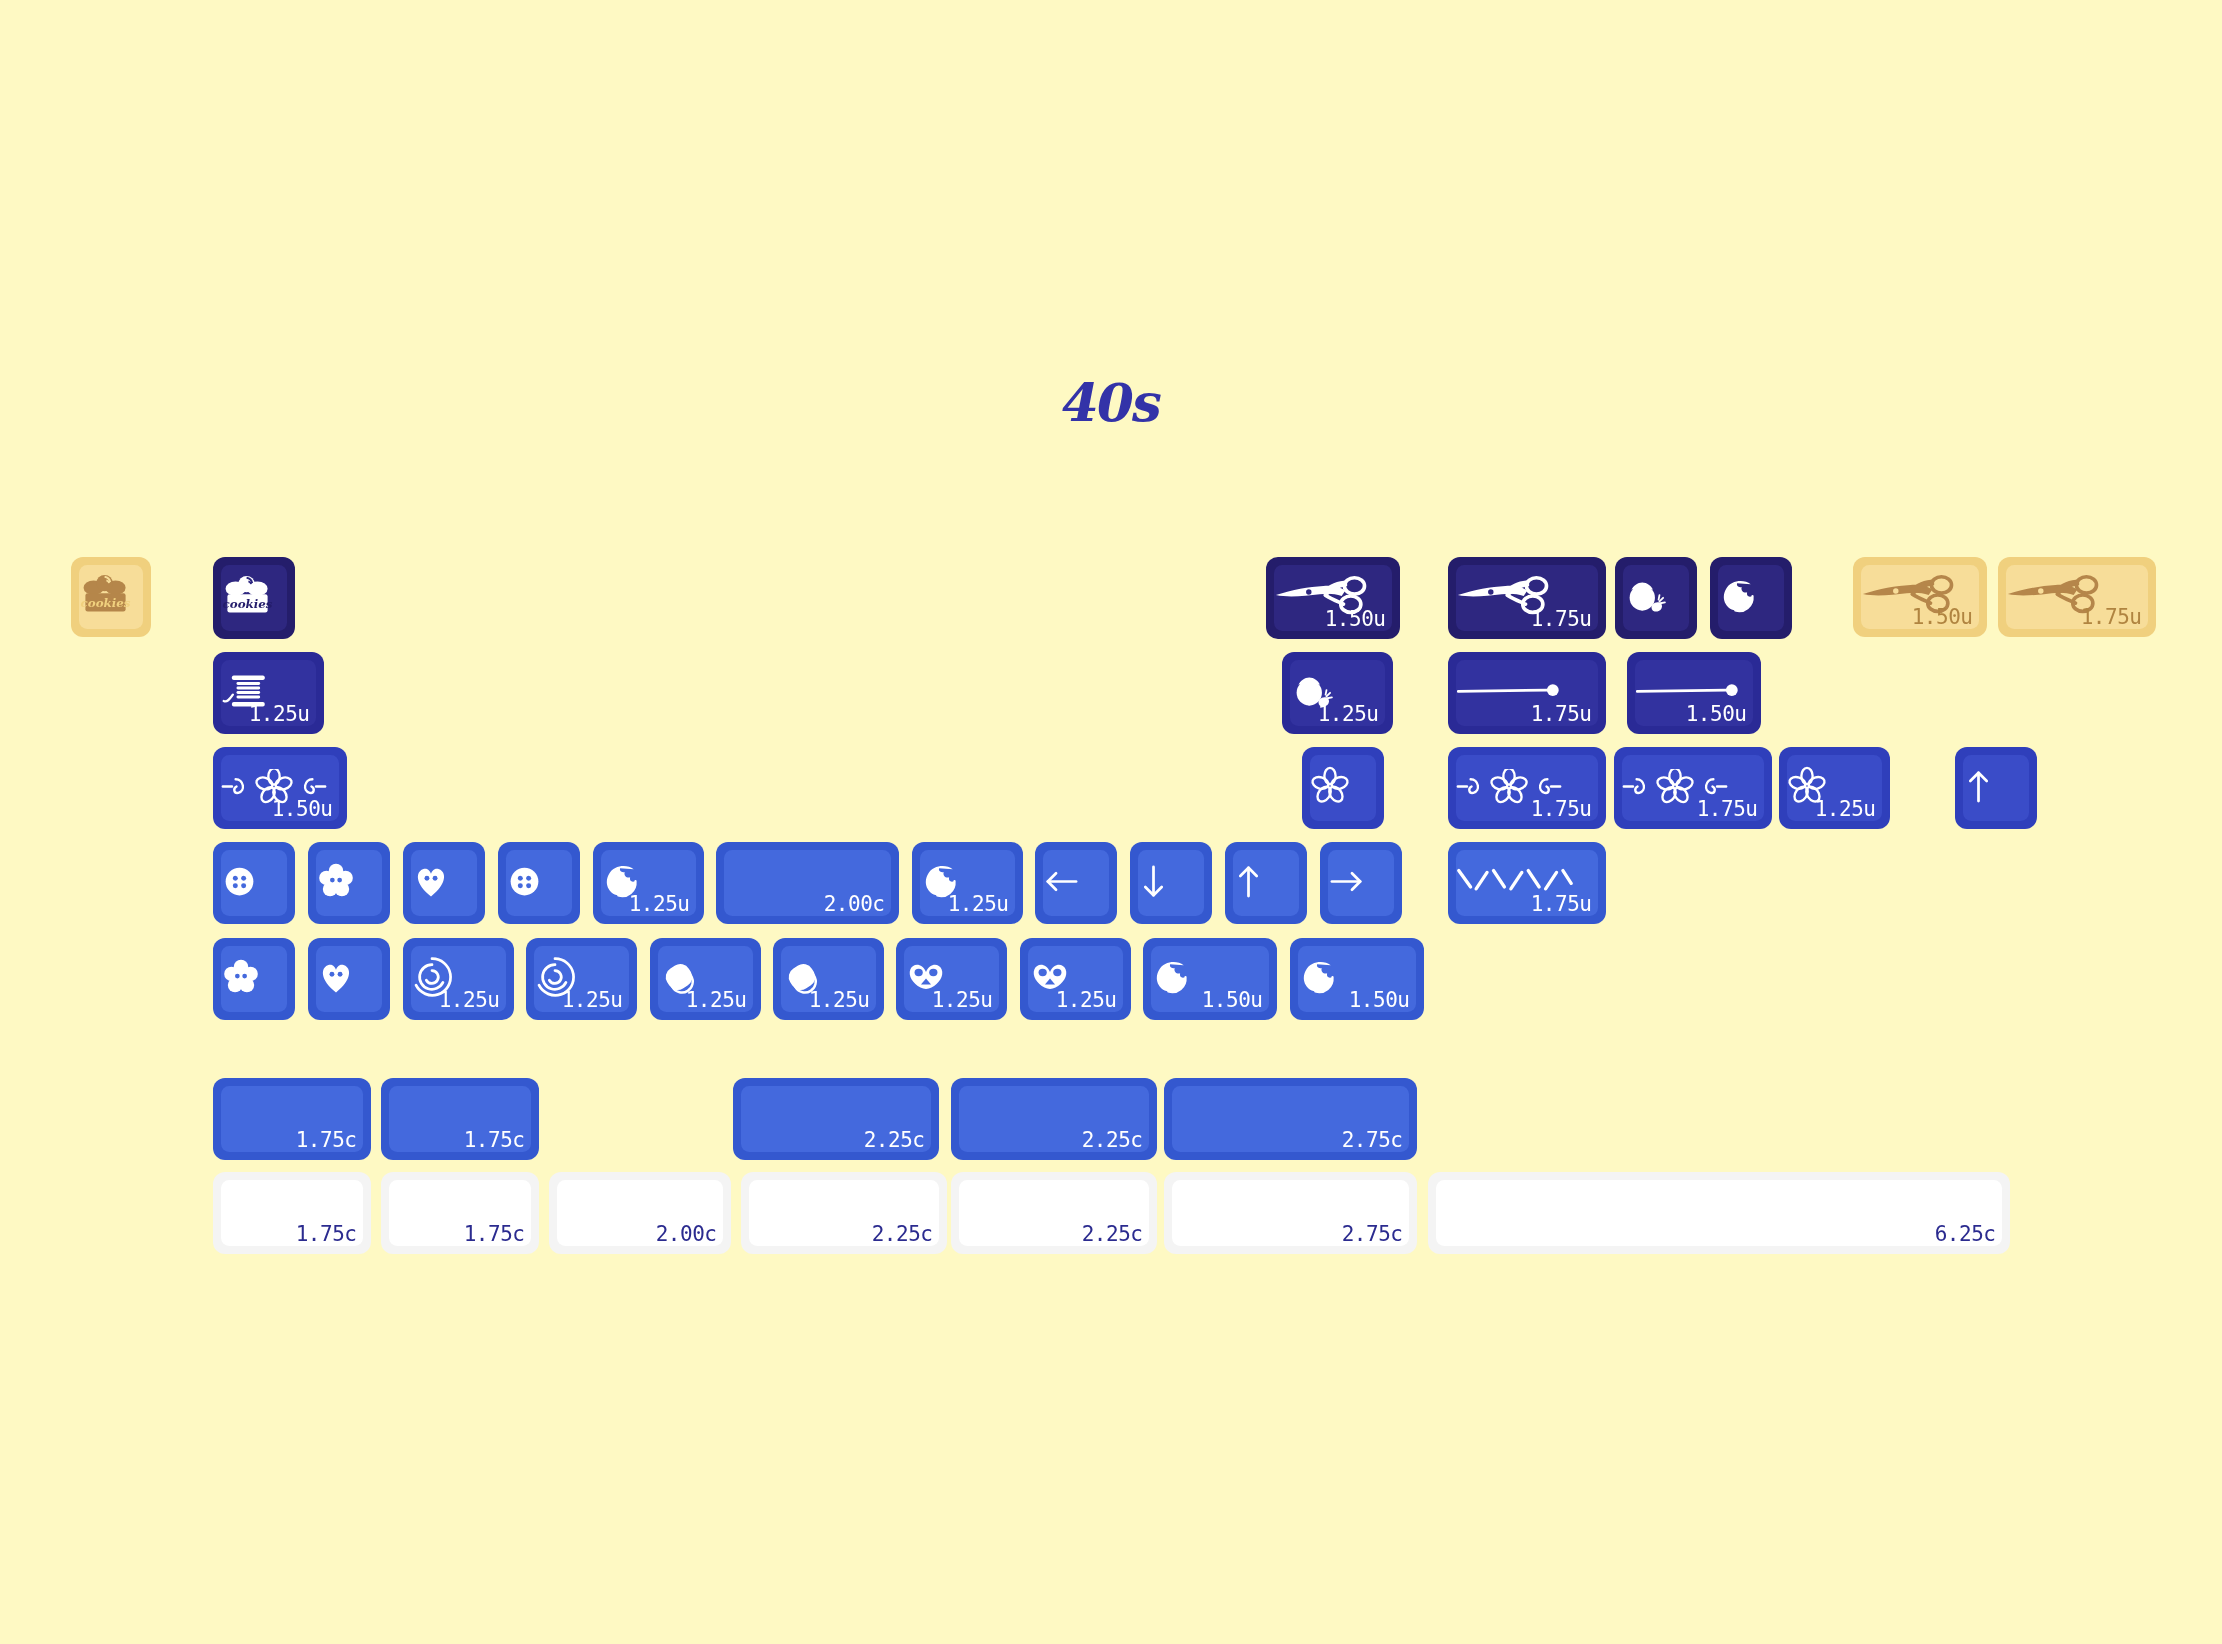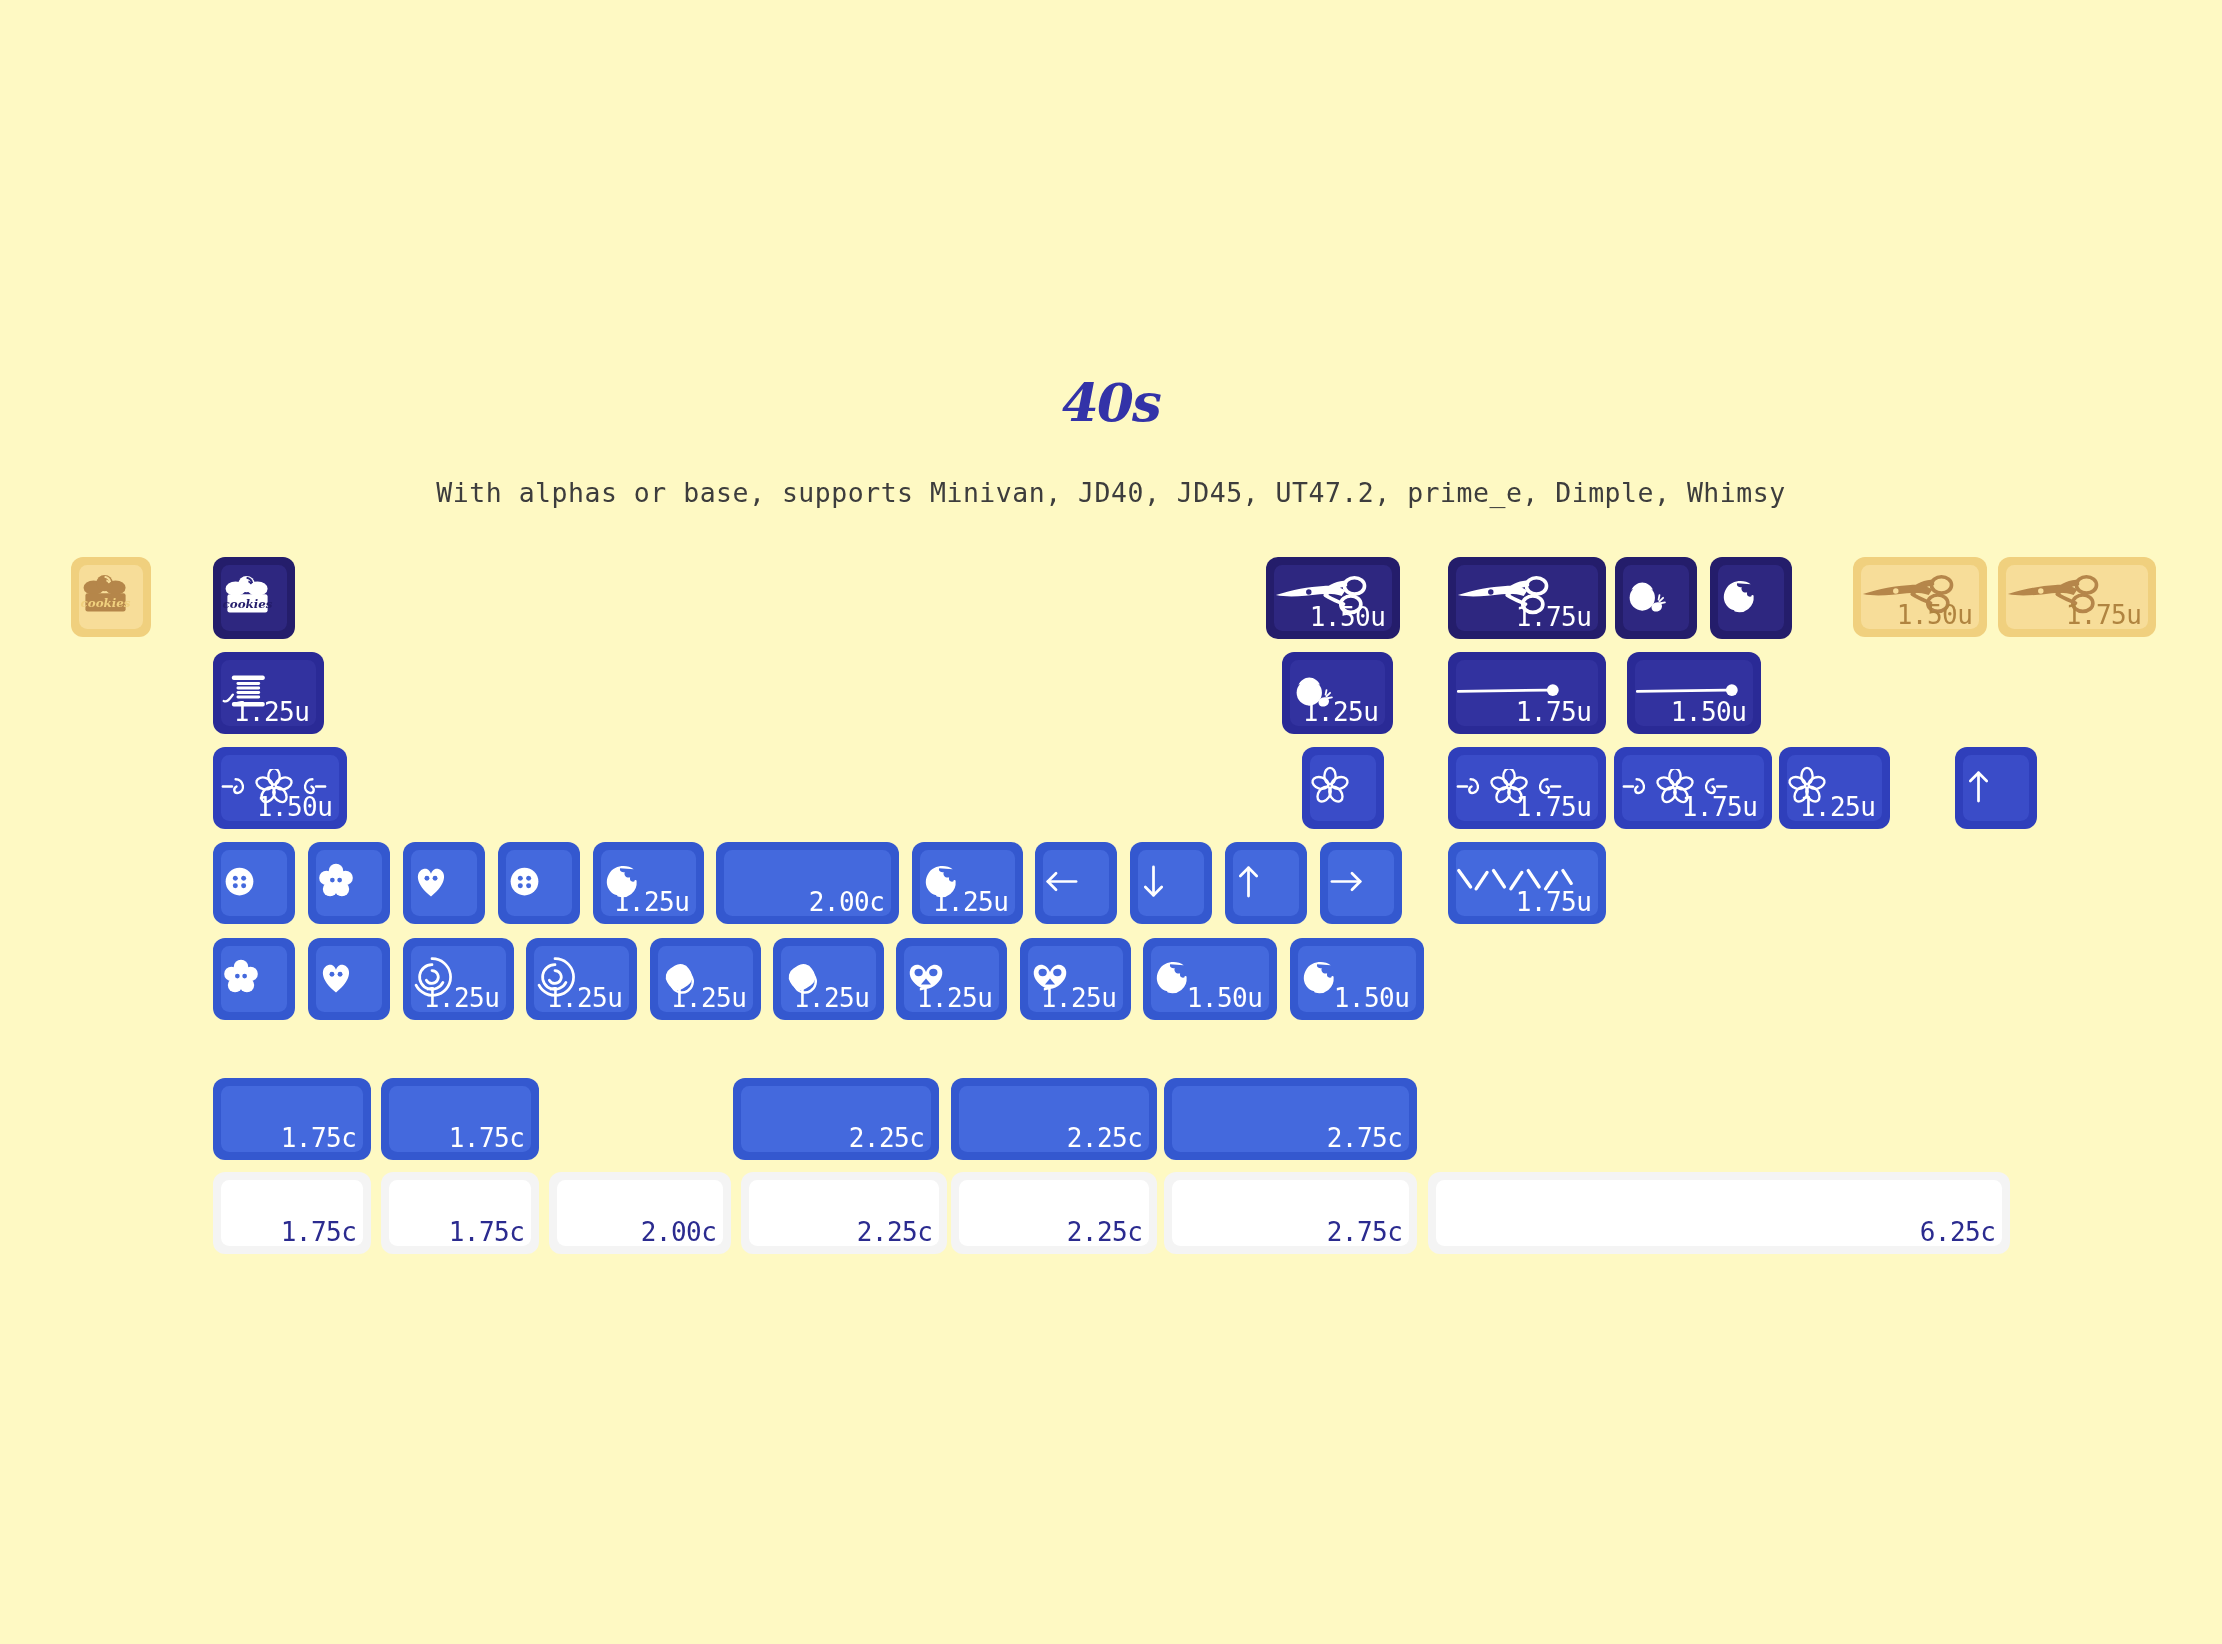--- a/index.html
+++ b/index.html
@@ -65,21 +65,21 @@
     display: flex;
     align-items: center;
     justify-content: center;
     overflow: hidden;
   }
   .cap .size {
     position: absolute;
     right: 6.4px;
     bottom: 0.9px;
     font-family: "DejaVu Sans Mono", monospace;
-    font-size: 26px;
+    font-size: 21px;
     line-height: 1;
     letter-spacing: -0.5px;
     white-space: nowrap;
   }
   .cap .glyph {
     display: flex;
     align-items: center;
     width: 100%;
     height: 100%;
     margin-top: -3.7px;
@@ -111,21 +111,20 @@
   .v-yellow .inner { background: #f7dd99; }
   .v-yellow .size  { color: #b08440; }
 </style>
 </head>
 <body>
 
 <div id="stage">
 
   <div id="title">40s</div>
 
-  <div id="subtitle">With alphas or base, supports Minivan, JD40, JD45, UT47.2, prime_e, Dimple, Whimsy</div>
 
   <div id="keycap-layer">
       <div class="cap v-yellow" style="left: 71px; top: 557px; width: 80px; height: 80px;">
         <div class="inner">
           <div class="glyph">
             <svg width="53" height="46" viewBox="0 0 58 50">
         <g fill="#b5864a">
           <ellipse cx="16" cy="17" rx="11" ry="8"></ellipse>
           <ellipse cx="40" cy="17" rx="11" ry="8"></ellipse>
           <circle cx="28" cy="12" r="9"></circle>

